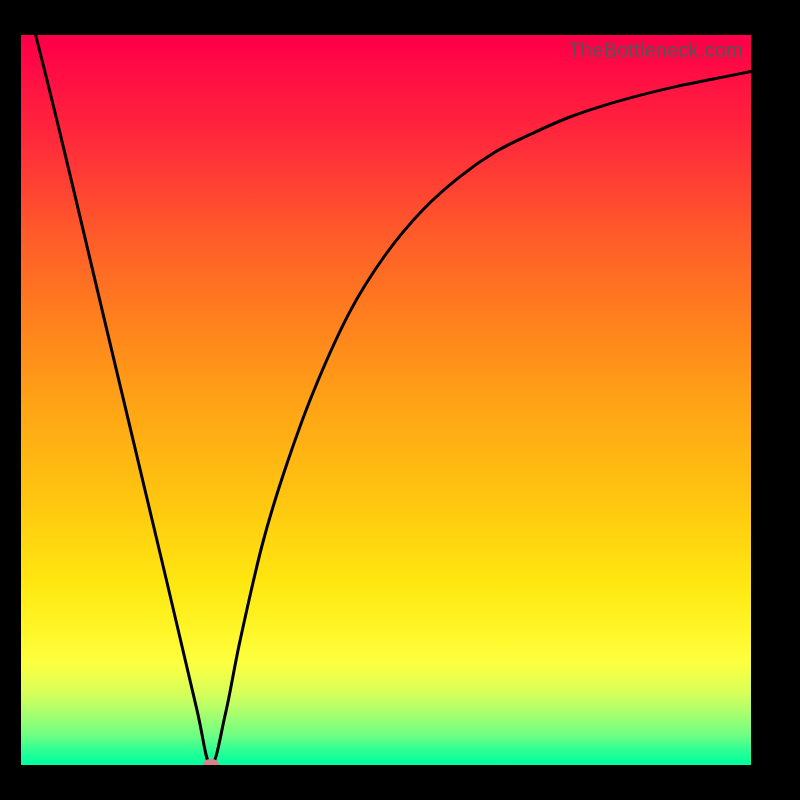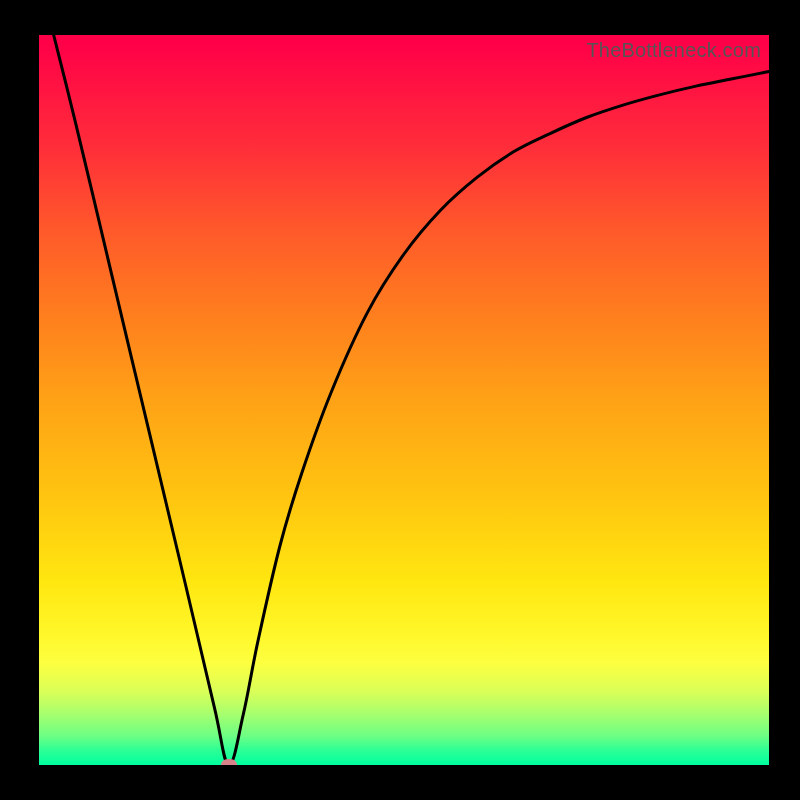--- a/index.html
+++ b/index.html
@@ -12,21 +12,21 @@
     font-family: Arial, Helvetica, sans-serif;
   }
   .frame {
     position: relative;
     width: 800px;
     height: 800px;
     background: #000;
   }
   .plot {
     position: absolute;
-    left: 39px;
+    left: 21px;
     top: 35px;
     width: 730px;
     height: 730px;
     overflow: hidden;
   }
   .gradient {
     position: absolute;
     inset: 0;
     background: linear-gradient(
       to bottom,

